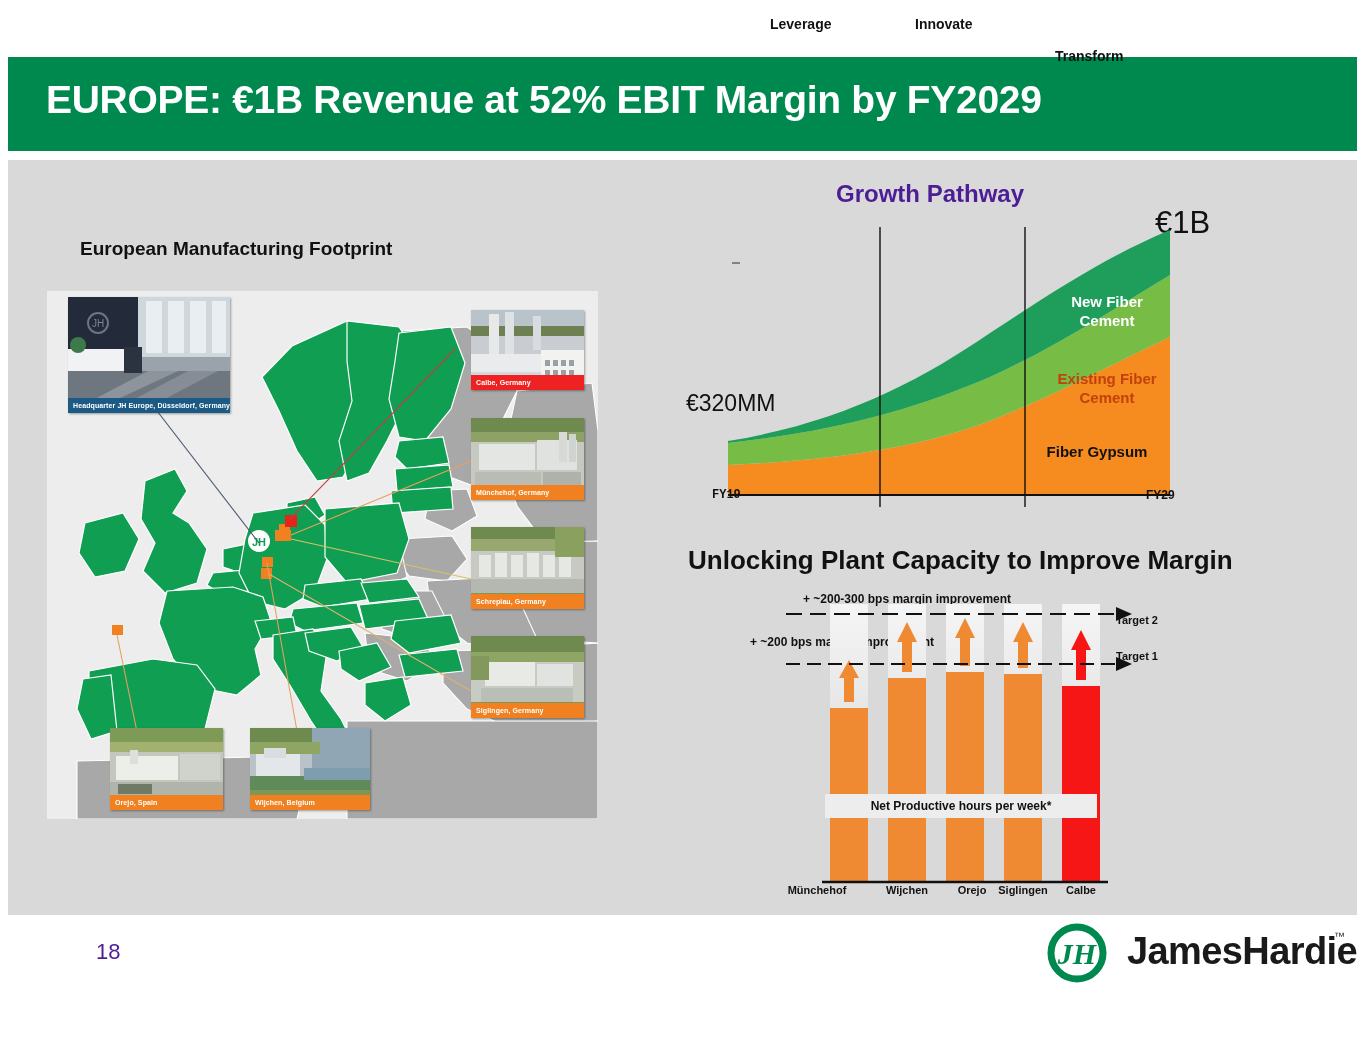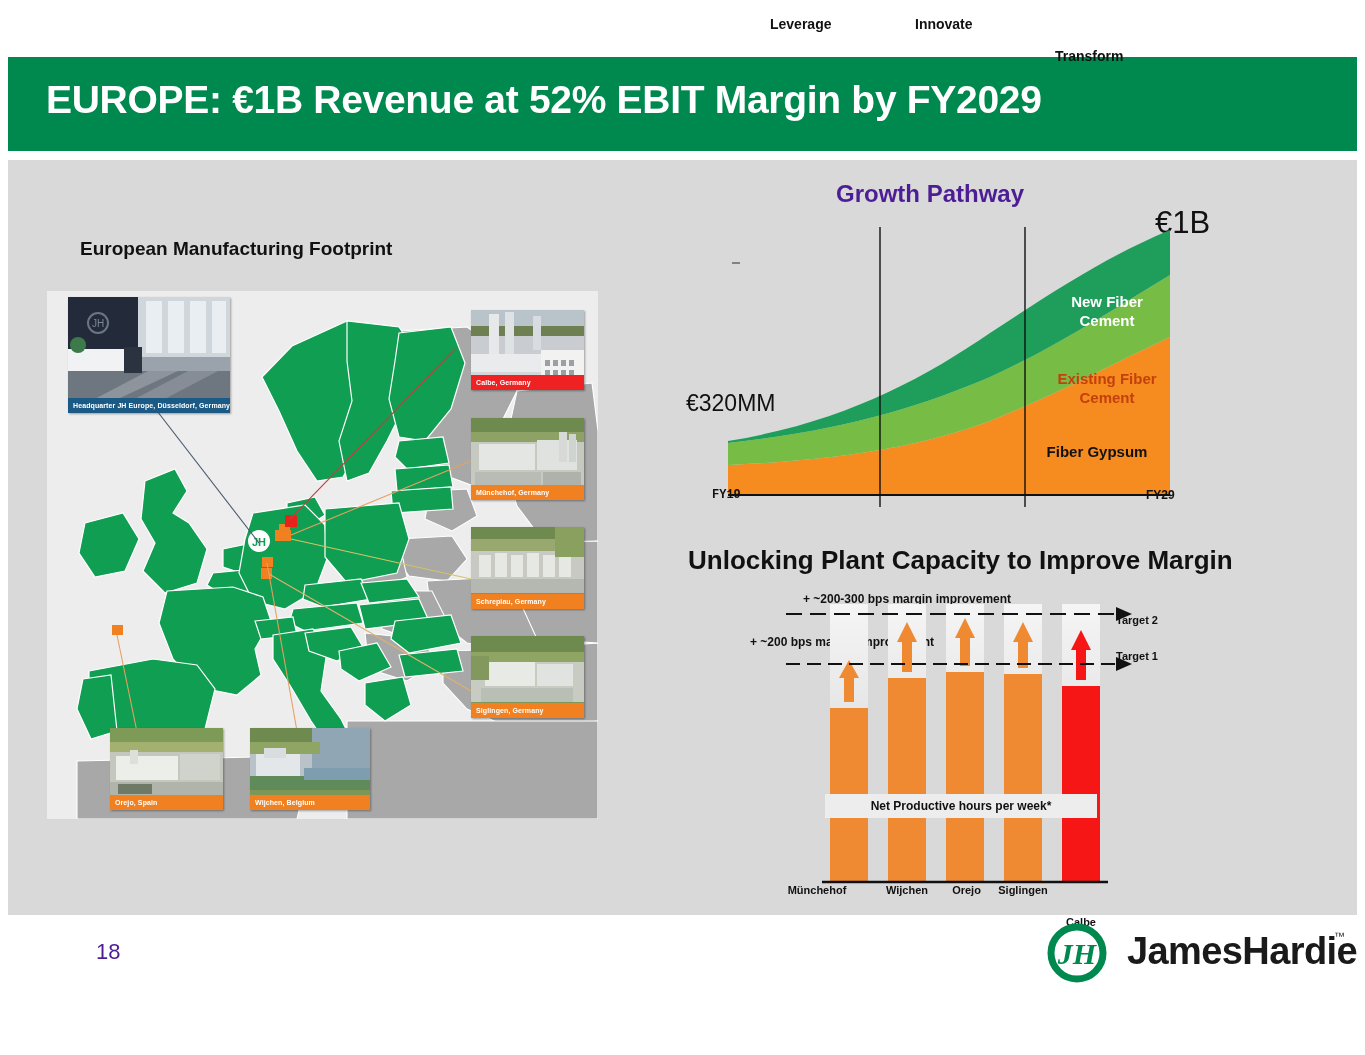--- a/index.html
+++ b/index.html
@@ -468,23 +468,23 @@
     <path d="M372,74 L356,67 L356,81 Z" fill="#111"></path>
 
     <line x1="62" y1="292" x2="348" y2="292" stroke="#111" stroke-width="2.5"></line>
   </svg>
 
   <div class="npw-band"></div>
   <div class="npw-text">Net Productive hours per week*</div>
 
   <div class="plant-lbl" style="left:778px; width:78px;">Münchehof</div>
   <div class="plant-lbl" style="left:868px; width:78px;">Wijchen</div>
-  <div class="plant-lbl" style="left:926px; width:81px;">Orejo</div>
+  <div class="plant-lbl" style="left:926px; width:92px;">Orejo</div>
   <div class="plant-lbl" style="left:984px; width:78px;">Siglingen</div>
-  <div class="plant-lbl" style="left:1042px; width:78px;margin-top:32px;">Calbe</div>
+  <div class="plant-lbl" style="left:1042px; width:78px;">Calbe</div>
 
   <div class="page-num">18</div>
 
   <div class="logo-wrap">
     <svg width="80" height="62" viewBox="0 0 80 62">
       <circle cx="40" cy="31" r="26" fill="none" stroke="#00894f" stroke-width="7"></circle>
       <text x="40" y="42" font-size="30" font-weight="bold" fill="#00894f" text-anchor="middle" font-style="italic" font-family="Liberation Serif, serif">JH</text>
     </svg>
     <div class="logo-text">JamesHardie</div>
     <div class="logo-tm">™</div>

